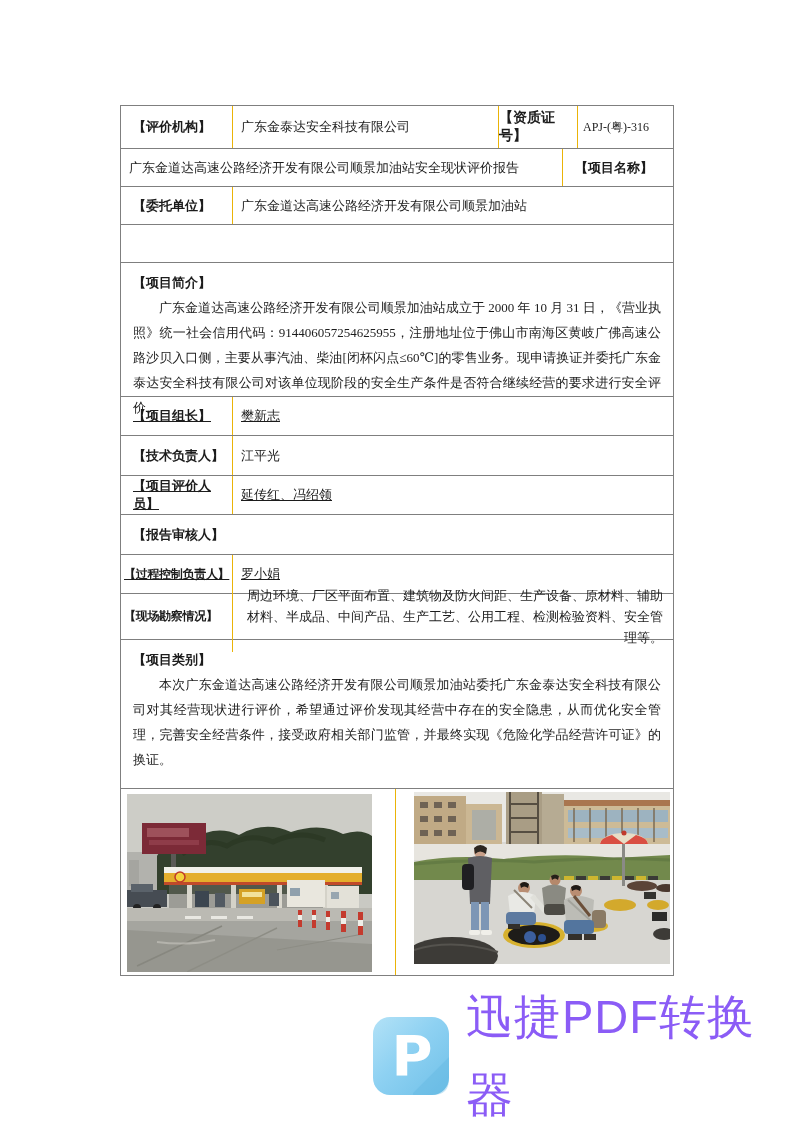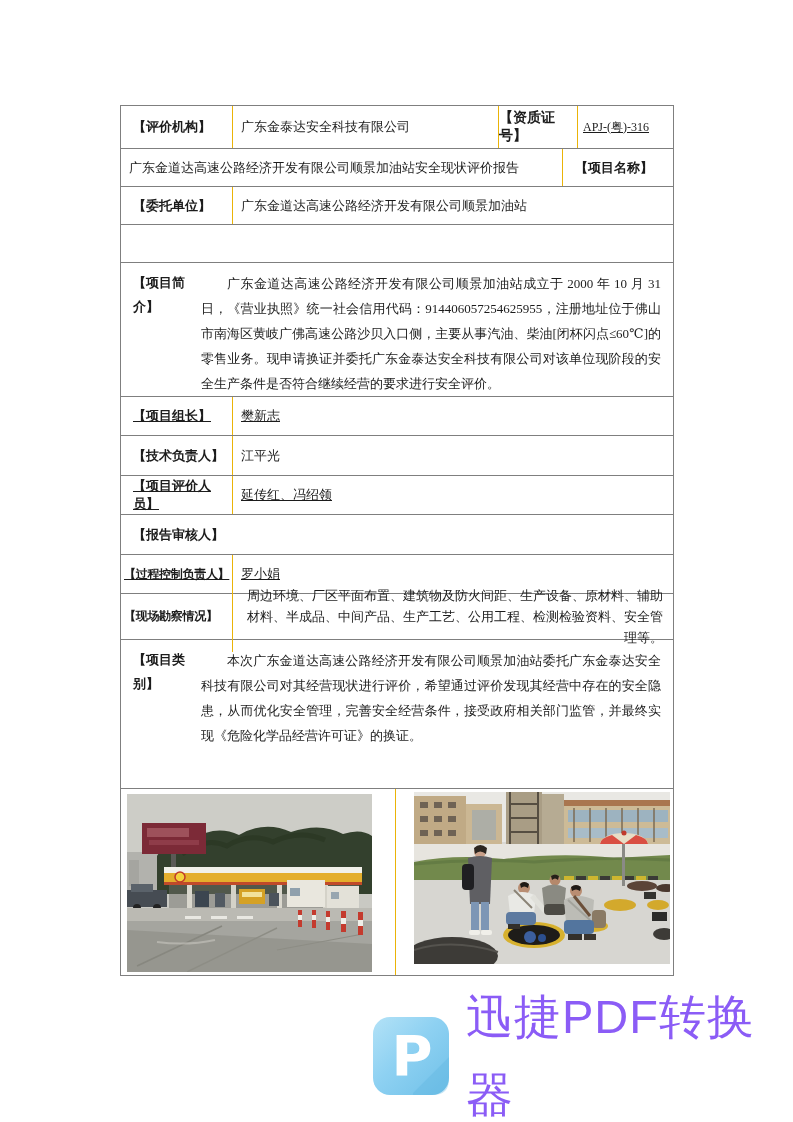--- a/index.html
+++ b/index.html
@@ -14,23 +14,23 @@
   .row{display:flex;border-bottom:1px solid #7f7f7f;box-sizing:border-box;align-items:stretch;}
   .row:last-child{border-bottom:none;}
   .cell{box-sizing:border-box;display:flex;align-items:center;padding:0 8px;min-width:0;}
   .cell + .cell{border-left:1px solid #eab308;}
   .lab{width:111px;flex:none;font-weight:bold;padding-left:12px;padding-right:2px;letter-spacing:0;}
   .lab.sm{font-size:12px;padding-left:3px;letter-spacing:-0.3px;}
   .val{flex:1;}
   .h43{height:43px;} .h38{height:38px;} .h39{height:39px;text-decoration:underline;} .h40{height:40px;}
   .h46{height:46px;} .h134{height:134px;} .h149{height:149px;} .h186{height:186px;}
   .cert-lab{width:79px;flex:none;font-weight:bold;font-size:14px;justify-content:center;padding:0;}
-  .cert-val{width:95px;flex:none;font-size:12px;padding:0 5px;text-decoration:underline;}
+  .cert-val{width:95px;flex:none;font-size:12px;padding:0 5px;}
   .val2{width:266px;flex:none;}
-  .block{flex-direction:row;align-items:flex-start;justify-content:flex-start;width:100%;padding:8px 12px 0 12px;}
+  .block{flex-direction:column;align-items:flex-start;justify-content:flex-start;width:100%;padding:8px 12px 0 12px;}
   .block .head{font-weight:bold;line-height:24px;}
   .block .body{line-height:25px;text-indent:2em;text-align:justify;margin:0;width:100%;}
   .survey-val{font-size:13px;line-height:21px;padding:4px 10px;display:block;align-self:center;text-align:right;}
   .photo-cell-l{width:274px;flex:none;padding:5px 0 0 6px;align-items:flex-start;}
   .photo-cell-r{flex:1;padding:3px 0 0 18px;align-items:flex-start;}
   .photo{display:block;}
   
   .watermark{position:absolute;left:373px;top:978px;display:flex;align-items:center;}
   .wm-logo{
     width:76px;height:78px;border-radius:17px;position:relative;flex:none;

